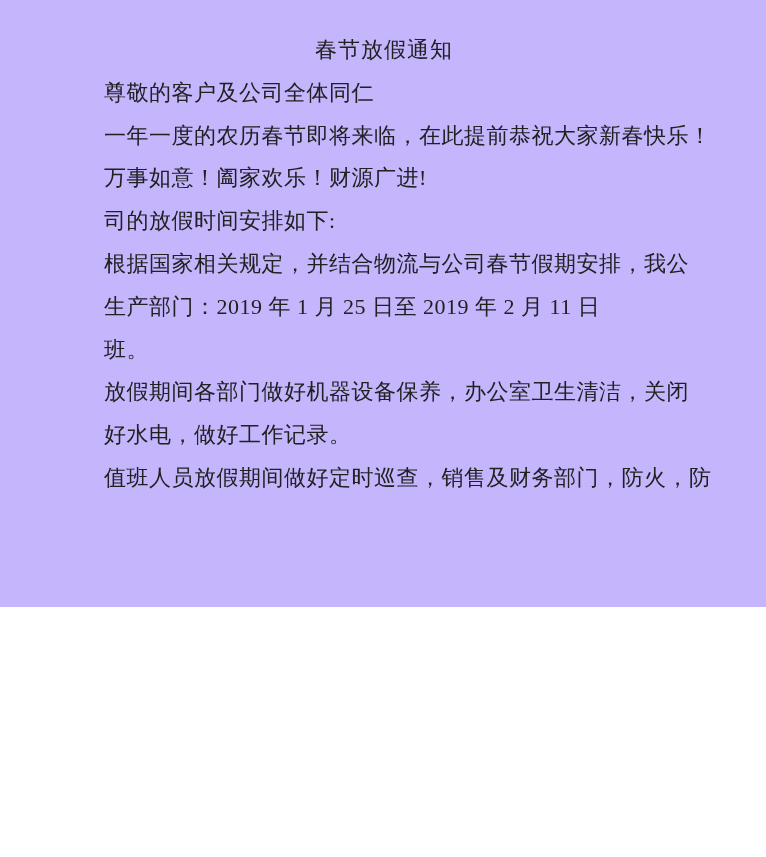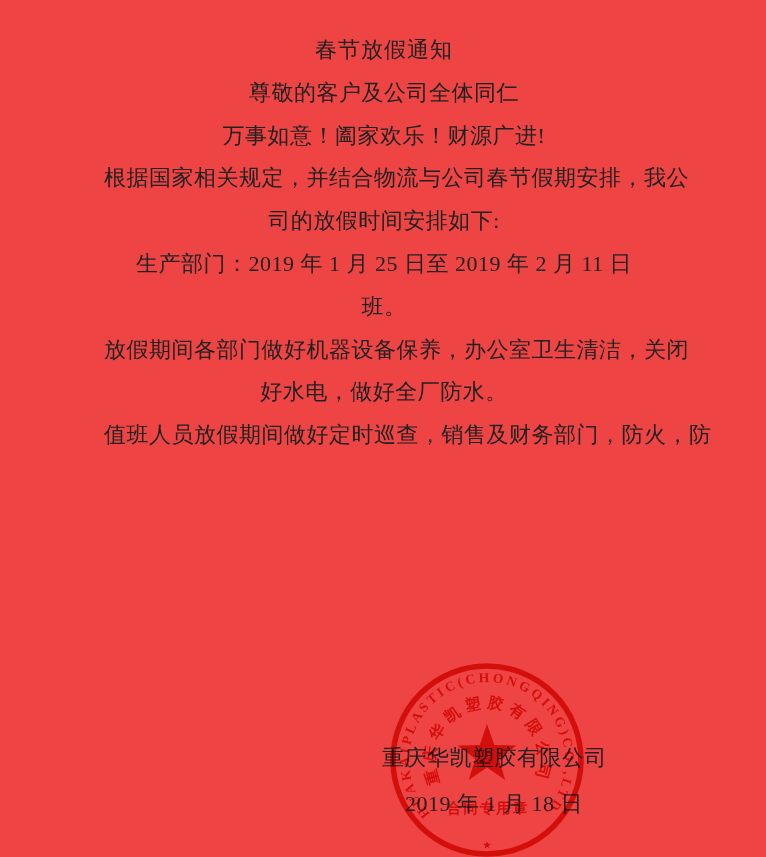--- a/index.html
+++ b/index.html
@@ -3,39 +3,38 @@
 <meta charset="utf-8">
 <style>
   html, body {
     margin: 0;
     padding: 0;
     background: #ffffff;
   }
   .page {
     position: relative;
     width: 766px;
-    height: 857px;
-    background: #ef4444;
+    height: 607px;
+    background: #c4b5fd;
     overflow: hidden;
     font-family: "Liberation Serif", "DejaVu Serif", serif;
     color: #212121;
   }
   .doc {
     position: absolute;
     left: 104px;
     top: 29px;
     width: 560px;
     font-size: 22px;
     line-height: 42.8px;
     letter-spacing: 0.5px;
   }
   .line {
     white-space: nowrap;
     height: 42.8px;
-    text-align: center;
   }
   .line.title {
     text-align: center;
     width: 560px;
     letter-spacing: 1px;
   }
   .sig {
     position: absolute;
     font-size: 22px;
     line-height: 30px;
@@ -75,27 +74,28 @@
   }
 </style>
 </head>
 <body>
 
 <div class="page">
 
   <div class="doc">
     <div class="line title">春节放假通知</div>
     <div class="line">尊敬的客户及公司全体同仁</div>
+    <div class="line">一年一度的农历春节即将来临，在此提前恭祝大家新春快乐！</div>
     <div class="line">万事如意！阖家欢乐！财源广进!</div>
+    <div class="line">司的放假时间安排如下:</div>
     <div class="line">根据国家相关规定，并结合物流与公司春节假期安排，我公</div>
-    <div class="line">司的放假时间安排如下:</div>
     <div class="line">生产部门：2019 年 1 月 25 日至 2019 年 2 月 11 日</div>
     <div class="line">班。</div>
     <div class="line">放假期间各部门做好机器设备保养，办公室卫生清洁，关闭</div>
-    <div class="line">好水电，做好全厂防水。</div>
+    <div class="line">好水电，做好工作记录。</div>
     <div class="line">值班人员放假期间做好定时巡查，销售及财务部门，防火，防</div>
   </div>
 
   <div class="sig company">重庆华凯塑胶有限公司</div>
   <div class="sig date">2019 年 1 月 18 日</div>
 
   <div class="seal">
     <svg viewBox="0 0 200 200" width="200" height="200" xmlns="http://www.w3.org/2000/svg">
       <defs>
         <path id="ringPath" d="M 73.3,173.3 A 78,78 0 1 1 126.7,173.3" fill="none"></path>

